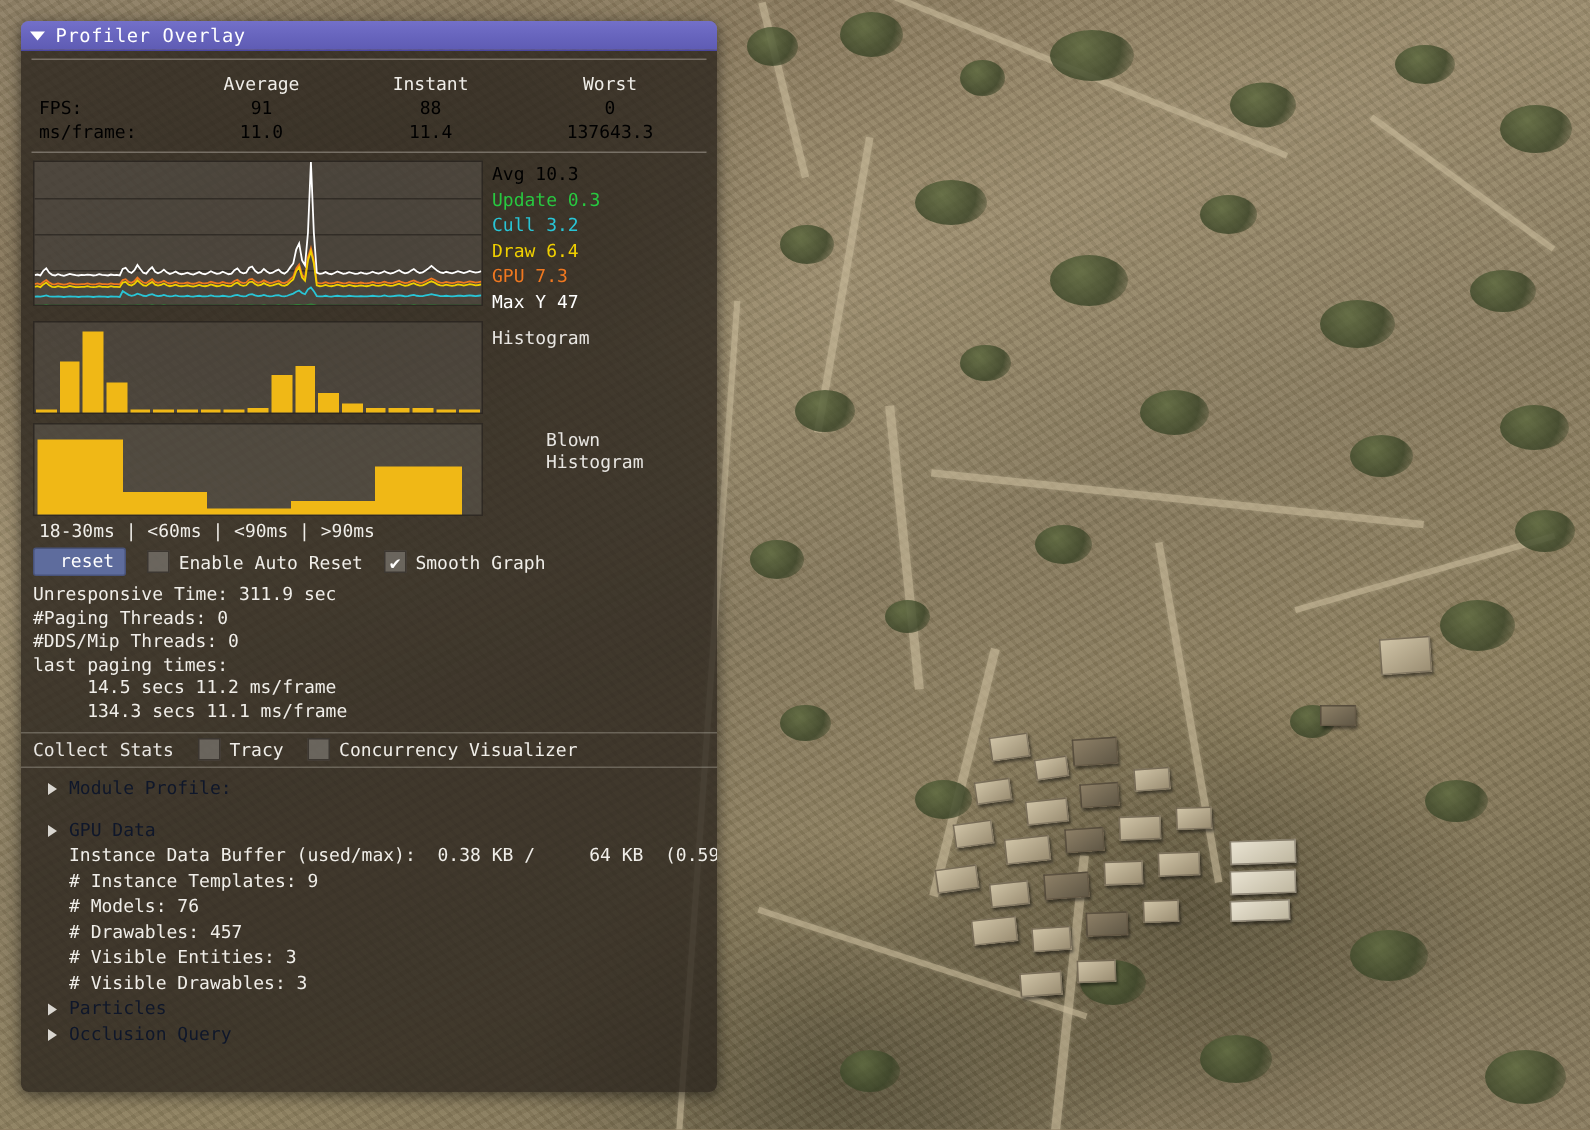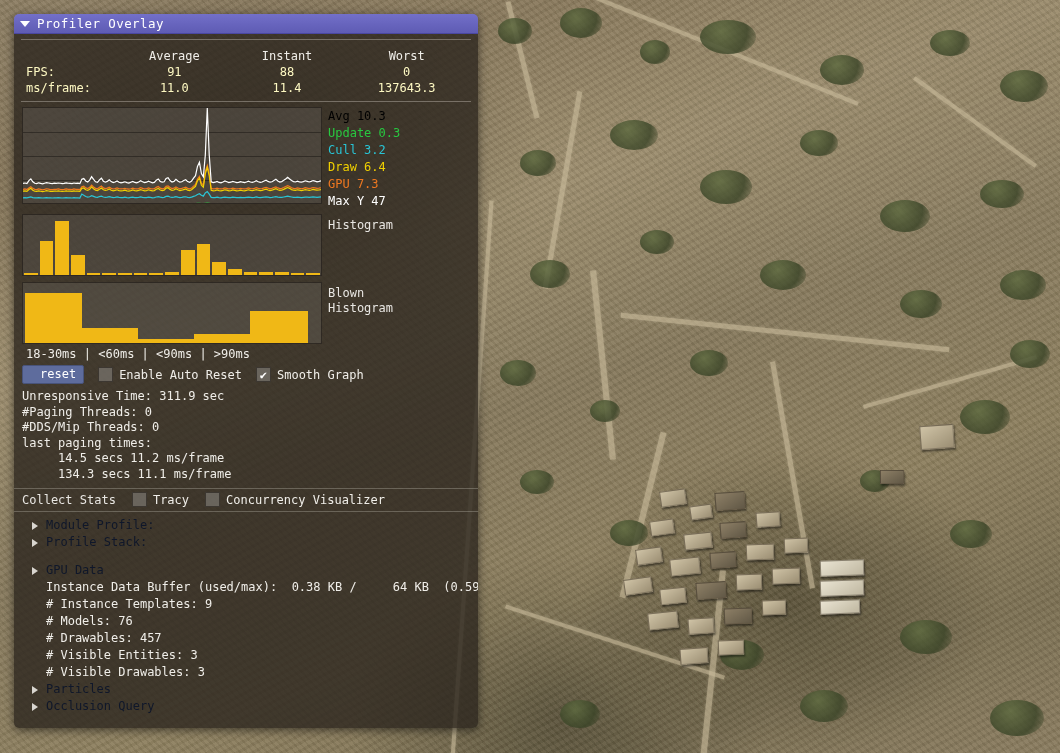--- a/index.html
+++ b/index.html
@@ -94,21 +94,21 @@
   .hr { height: 1px; background: rgba(190,185,175,0.45); margin: 5px 7px; }
 
   
   #stats { padding: 3px 8px 0 8px; }
   #stats table { border-collapse: collapse; width: 100%; font-size: 12px; }
   #stats th {
     font-weight: normal; text-align: center; padding: 1px 4px;
     color: #f0eee9;
   }
   #stats th.lbl { text-align: left; width: 96px; }
-  #stats td { text-align: center; padding: 1px 4px; color: #fef9c3; }
+  #stats td { text-align: center; padding: 1px 4px; color: #000000; }
   #stats td.lbl { text-align: left; }
 
   
   #graphrow { display: flex; padding: 0 8px; margin-top: 3px; }
   #graphbox {
     width: 300px; height: 97px;
     background: rgba(120,116,110,0.28);
     border: 1px solid rgba(25,20,16,0.6);
     position: relative; overflow: hidden;
   }
@@ -128,21 +128,21 @@
   #histbox {
     width: 300px; height: 62px;
     background: rgba(120,116,110,0.25);
     border: 1px solid rgba(25,20,16,0.6);
     position: relative;
   }
   #histbox .hbar { position: absolute; bottom: 0; background: #f0b816; }
   #histlabel { margin-left: 6px; font-size: 12px; line-height: 15px; padding-top: 4px; }
 
   
-  #blownrow { display: flex; padding: 0 8px; margin-top: 6px; }
+  #blownrow { display: flex; padding: 0 8px; margin-top: 6px; gap: 36px; }
   #blownbox {
     width: 300px; height: 62px;
     background: rgba(125,121,115,0.28);
     border: 1px solid rgba(25,20,16,0.6);
     position: relative;
   }
   #blownbox .bbar { position: absolute; bottom: 0; background: #f0b816; }
   #blownlabel { margin-left: 6px; font-size: 12px; line-height: 15px; padding-top: 4px; white-space: pre-line; }
 
   #blownticks { padding: 3px 8px 0 12px; font-size: 12px; color: #f0eee9; }
@@ -406,24 +406,20 @@
         <span class="cbox" id="cb-conc"></span>
         <span class="lab">Concurrency Visualizer</span>
       </div>
     </div>
 
     <div id="tree">
       <div class="trow">
         <span class="arrow"><i class="tri-right"></i></span>
         <span class="tlabel">Module Profile:</span>
       </div>
-      <div class="trow">
-        <span class="arrow"><i class="tri-right"></i></span>
-        <span class="tlabel">Profile Stack:</span>
-      </div>
       <div class="spacer"></div>
       <div class="trow">
         <span class="arrow"><i class="tri-right"></i></span>
         <span class="tlabel">GPU Data</span>
       </div>
       <div class="detail">Instance Data Buffer (used/max):  0.38 KB /     64 KB  (0.59%)
 # Instance Templates: 9
 # Models: 76
 # Drawables: 457
 # Visible Entities: 3

